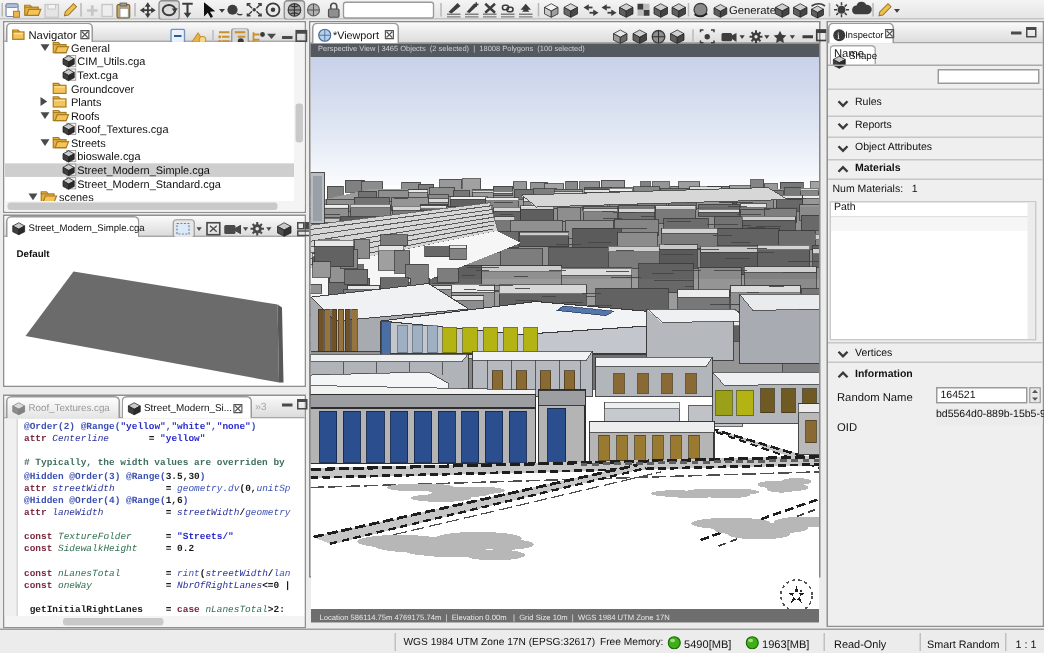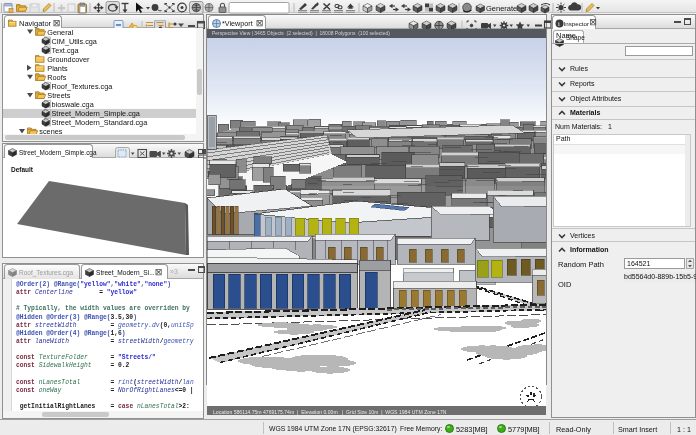--- a/index.html
+++ b/index.html
@@ -1064,42 +1064,42 @@
       <div class="abs secline" style="top:199px"></div>
       <svg class="chev" style="left:6px;top:203px" viewBox="0 0 8 8">
         <path d="M1,2.5 L4,5.5 L7,2.5" stroke="#3a3a3a" stroke-width="1.6" fill="none"></path>
       </svg>
       <div class="tl" style="left:18px;top:203px;font-size:7px;color:#111">Vertices</div>
       <div class="abs secline" style="top:212px"></div>
       <svg class="chev" style="left:6px;top:217px" viewBox="0 0 8 8">
         <path d="M1,5.5 L4,2.5 L7,5.5" stroke="#3a3a3a" stroke-width="1.6" fill="none"></path>
       </svg>
       <div class="tl" style="left:18px;top:217px;font-size:7px;font-weight:bold;color:#111">Information</div>
-      <div class="tl" style="left:6px;top:231px;font-size:7.5px;color:#111">Random Path</div>
+      <div class="tl" style="left:6px;top:231px;font-size:7.5px;color:#111">Random Name</div>
       <div class="abs" style="left:72px;top:228.5px;width:61px;height:11px;background:#fff;border:1px solid #9a9a9a;font-size:7px;padding:1.5px 0 0 2px;color:#111">164521</div>
       <svg class="abs" style="left:134px;top:228.5px" width="8" height="11">
         <rect x="0.5" y="0.5" width="7" height="10" fill="#e8e8e8" stroke="#9a9a9a" stroke-width="0.8"></rect>
         <path d="M2,4 L4,1.8 L6,4 Z M2,7 L4,9.2 L6,7 Z" fill="#555"></path>
       </svg>
       <div class="tl" style="left:6px;top:251px;font-size:7.5px;color:#111">OID</div>
       <div class="abs" style="left:72px;top:242.5px;width:71px;height:11px;background:#ececec;font-size:7px;padding-top:1.5px;color:#111;white-space:nowrap">bd5564d0-889b-15b5-9</div>
     </div>
   </div>
 <div class="abs" style="left:0;top:419px;width:696px;height:16px;background:#ececec;border-top:1px solid #9f9f9f;font-size:6.8px;color:#111">
     <div class="abs" style="left:263px;top:2px;width:1px;height:12px;background:#c0c0c0"></div>
     <div class="abs" style="left:549px;top:2px;width:1px;height:12px;background:#c0c0c0"></div>
     <div class="abs" style="left:613px;top:2px;width:1px;height:12px;background:#c0c0c0"></div>
     <div class="abs" style="left:670px;top:2px;width:1px;height:12px;background:#c0c0c0"></div>
     <div class="tl" style="left:269px;top:5px">WGS 1984 UTM Zone 17N (EPSG:32617)</div>
     <div class="tl" style="left:400px;top:5px">Free Memory:</div>
     <svg class="abs" style="left:445px;top:4px" width="9" height="9">
       <circle cx="4.5" cy="4.5" r="4" fill="#3fae18" stroke="#1d6a08" stroke-width="0.8"></circle>
       <ellipse cx="3.4" cy="3" rx="1.7" ry="1.1" fill="#9ae07e"></ellipse>
     </svg>
-    <div class="tl" style="left:456px;top:4.5px;font-size:7.4px">5283[MB]</div>
+    <div class="tl" style="left:456px;top:4.5px;font-size:7.4px">5490[MB]</div>
     <svg class="abs" style="left:497px;top:4px" width="9" height="9">
       <circle cx="4.5" cy="4.5" r="4" fill="#3fae18" stroke="#1d6a08" stroke-width="0.8"></circle>
       <ellipse cx="3.4" cy="3" rx="1.7" ry="1.1" fill="#9ae07e"></ellipse>
     </svg>
-    <div class="tl" style="left:508px;top:4.5px;font-size:7.4px">5779[MB]</div>
+    <div class="tl" style="left:508px;top:4.5px;font-size:7.4px">1963[MB]</div>
     <div class="tl" style="left:556px;top:4.5px;font-size:7.3px">Read-Only</div>
-    <div class="tl" style="left:618px;top:4.5px;font-size:7.2px">Smart Insert</div>
+    <div class="tl" style="left:618px;top:4.5px;font-size:7.2px">Smart Random</div>
     <div class="tl" style="left:677px;top:4.5px;font-size:7.2px">1 : 1</div>
   </div>
 </body></html>

